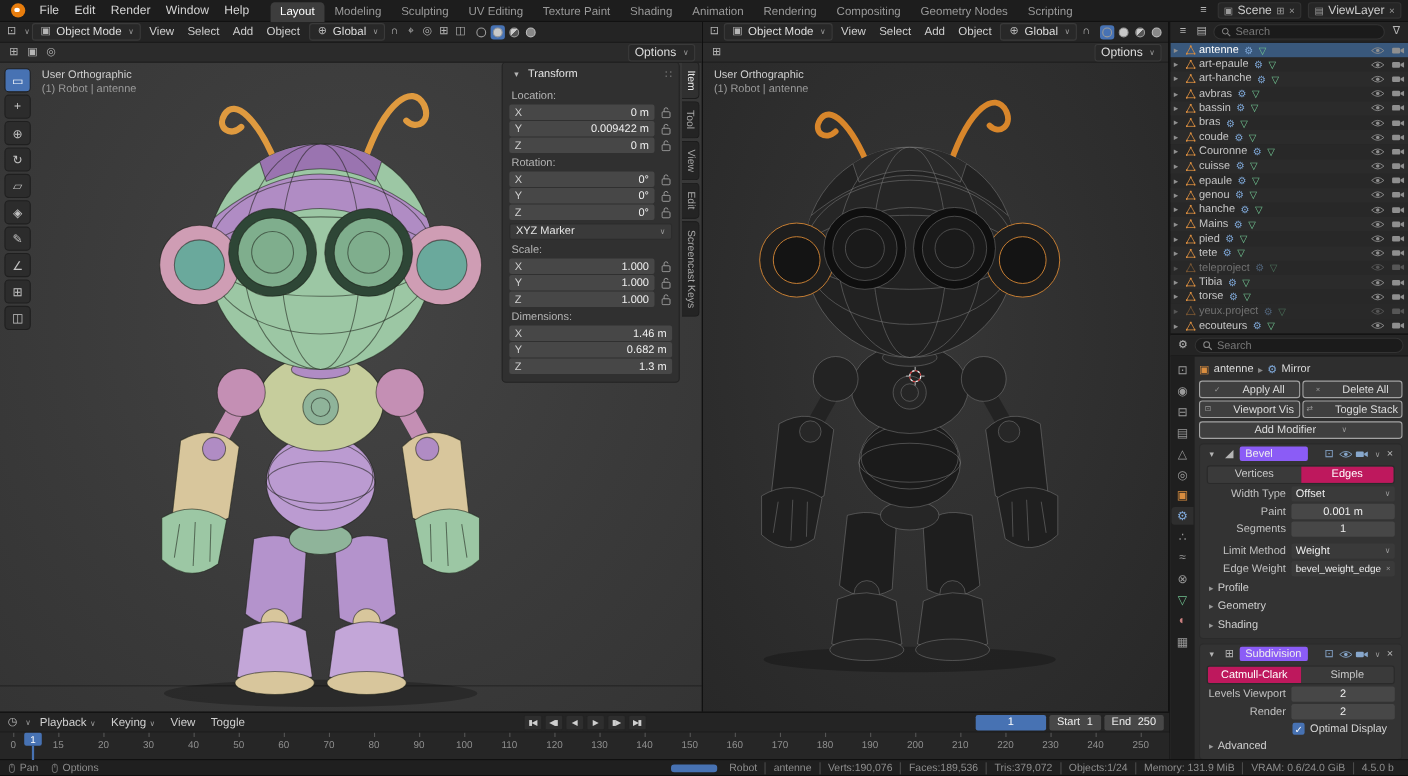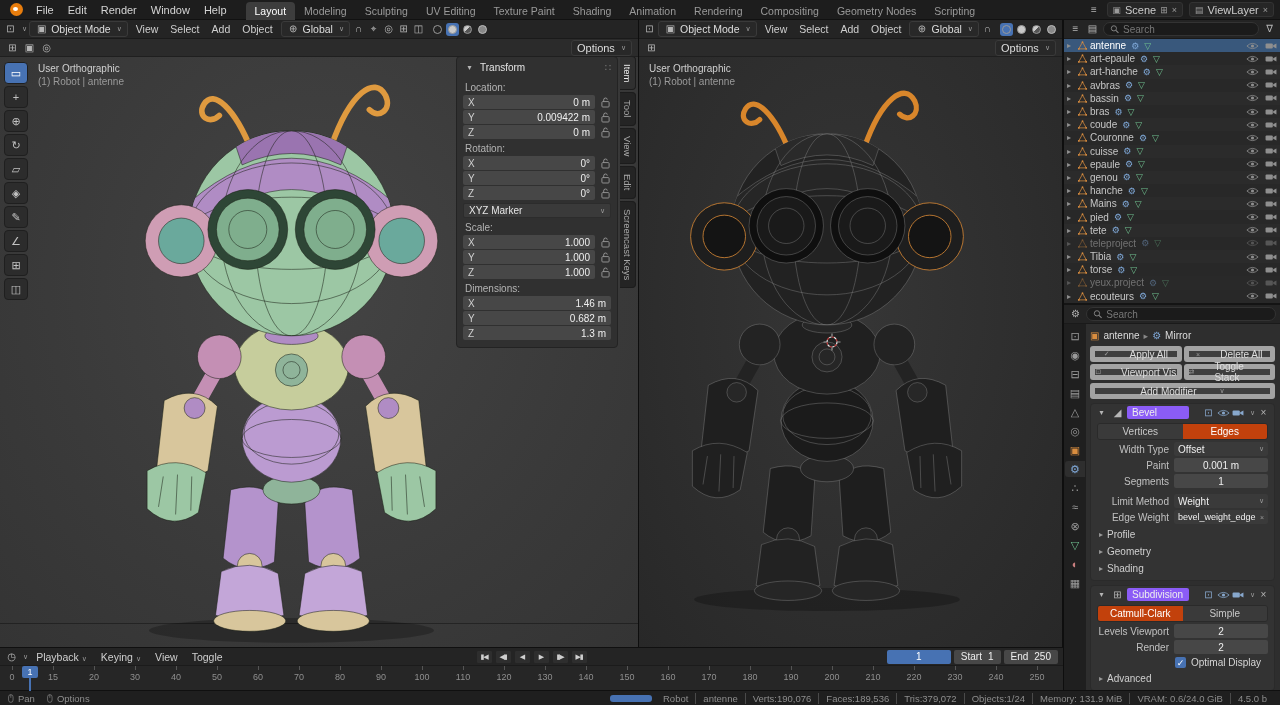--- a/index.html
+++ b/index.html
@@ -90,30 +90,30 @@
   
   #props{position:absolute;left:0;top:285px;width:217px;height:385px;background:#2e2e2e;display:flex;flex-direction:column;overflow:hidden;font-size:10px}
   .prhead{display:flex;align-items:center;gap:4px;height:19px;background:#242424;border-bottom:1px solid #1a1a1a;padding:0 5px;flex:0 0 auto}
   .prbody{display:flex;flex:1;min-height:0}
   #ptabs{width:22px;background:#1f1f1f;display:flex;flex-direction:column;align-items:center;padding-top:4px;gap:3px;flex:0 0 auto}
   .ptab{width:20px;height:16px;display:flex;align-items:center;justify-content:center;color:#9a9a9a;font-size:11px;border-radius:3px 0 0 3px}
   .ptab.active{background:#2e2e2e;color:#fff}
   #pcontent{flex:1;padding:3px 6px 4px 4px;overflow:hidden}
   .crumb{display:flex;align-items:center;gap:4px;height:17px;color:#ddd}
   .crumb .sep{color:#888;font-size:9px}
-  .btn{display:flex;align-items:center;justify-content:center;gap:20px;background:#3f3f3f;border:5px solid #a3a3a3;border-radius:3px;height:16px;color:#ddd}
+  .btn{display:flex;align-items:center;justify-content:center;gap:20px;background:#3f3f3f;border:1px solid #a3a3a3;border-radius:3px;height:16px;color:#ddd}
   .btngrid{display:grid;grid-template-columns:1fr 1fr;gap:2px;margin:2px 0}
   .wide{margin:3px 0}
   .mod{background:#333333;border:1px solid #2a2a2a;border-radius:4px;margin-top:4px;padding-bottom:3px}
   .modhead{display:flex;align-items:center;gap:3px;height:17px;padding:0 4px}
   .modname{background:#8b5cf6;border-radius:2px;height:13px;display:flex;align-items:center;padding:0 5px;color:#eee;flex:0 0 auto;min-width:62px}
   .modtgl{display:flex;align-items:center;gap:2px;margin-left:auto;color:#87a7cc}
   .seg{display:flex;margin:2px 6px;border-radius:3px;overflow:hidden;border:1px solid #2a2a2a}
   .seg span{flex:1;text-align:center;padding:2px 0;background:#3a3a3a;color:#c9c9c9}
-  .seg span.active{background:#c2410c;color:#fff}
+  .seg span.active{background:#be185d;color:#fff}
   .prow{display:flex;align-items:center;margin:2px 6px;gap:5px}
   .plabel{flex:0 0 72px;text-align:right;color:#c0c0c0}
   .pctrl{flex:1;display:flex;align-items:center;justify-content:center;background:#474747;border-radius:2px;height:14px;color:#efefef;padding:0 4px}
   .pctrl.dd{background:#3a3a3a;justify-content:space-between}
   .pctrl.clearable{justify-content:space-between;background:#3a3a3a}
   .psection{display:flex;align-items:center;gap:4px;padding:3px 8px;color:#cfcfcf}
   .psection .c{font-size:8px;color:#999}
   .chkrow{display:flex;align-items:center;gap:5px;margin:3px 6px 2px 84px;color:#d6d6d6}
   .chk{width:11px;height:11px;background:#4772b3;border-radius:2px;display:flex;align-items:center;justify-content:center;color:#fff;font-size:9px}
 

